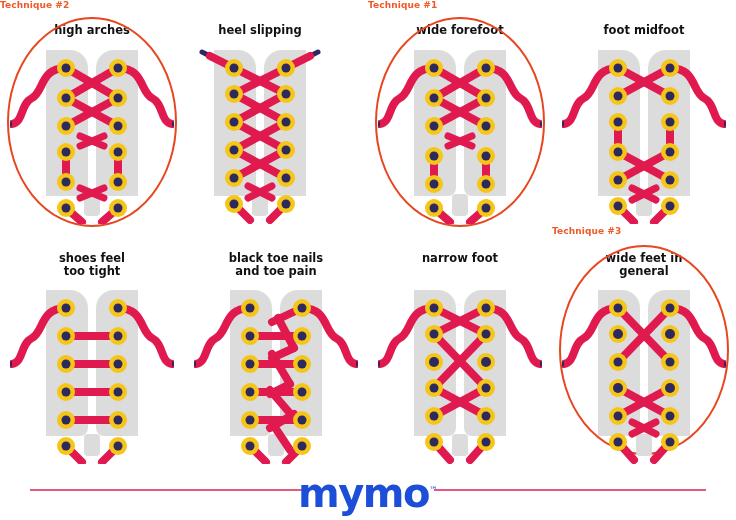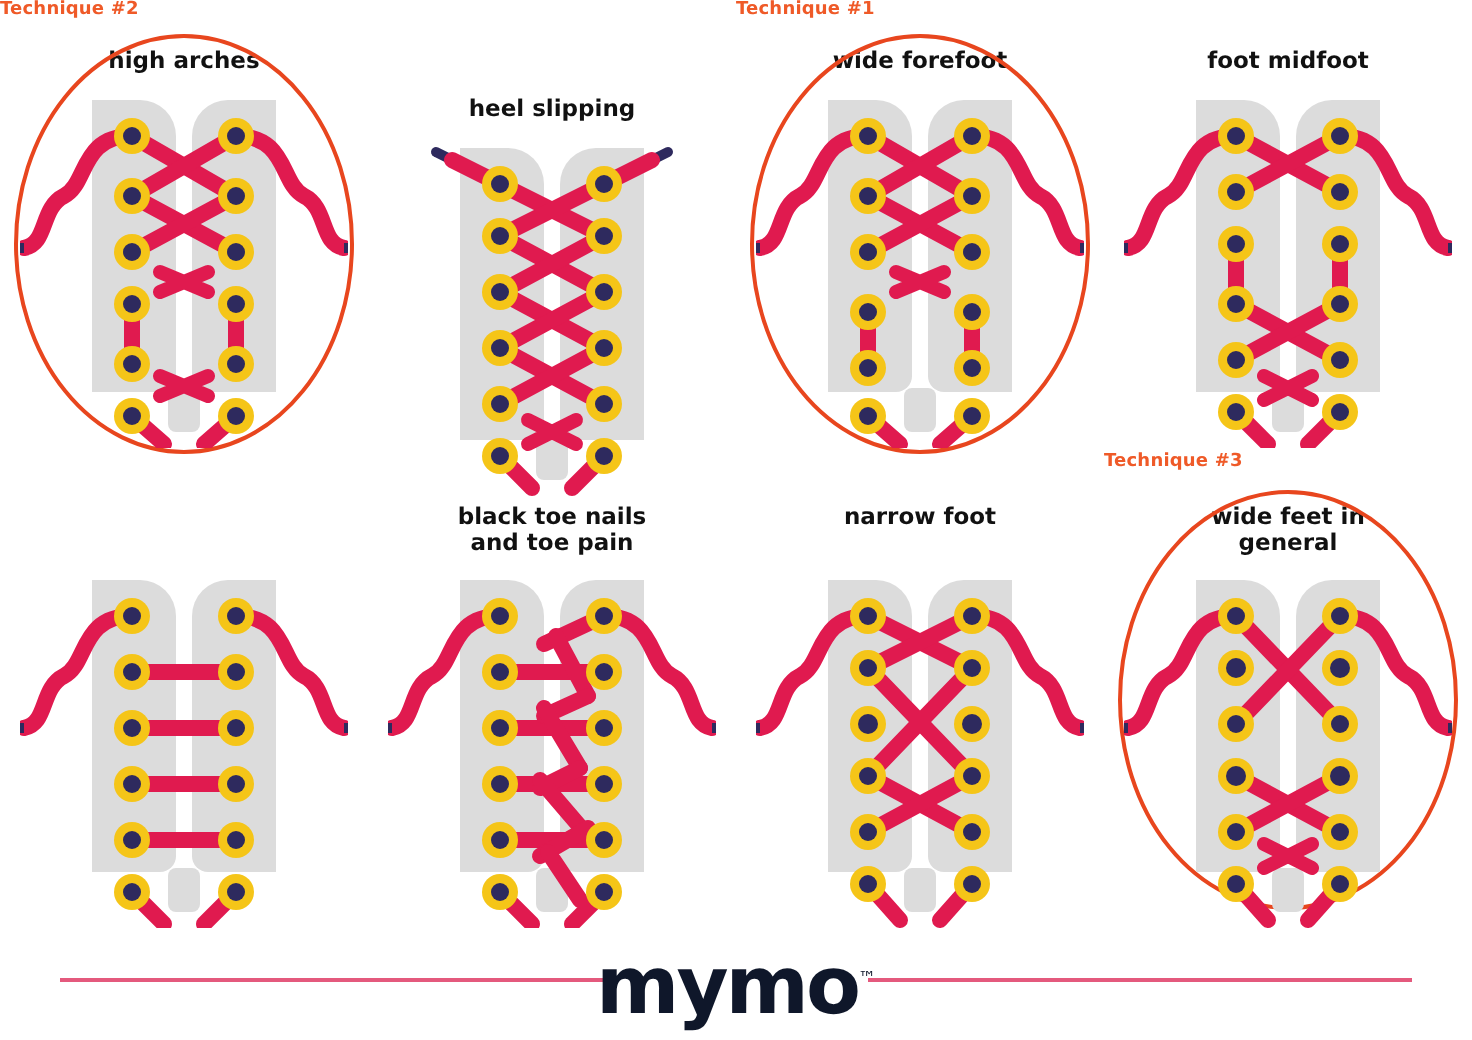--- a/index.html
+++ b/index.html
@@ -70,21 +70,21 @@
     height: 1.5px;
     background: #e4597d;
   }
   #rule-left  { left: 30px;  width: 272px; }
   #rule-right { right: 30px; width: 272px; }
   #logo {
     position: absolute;
     left: 50%;
     top: 8px;
     transform: translateX(-50%);
-    color: #0f172a;
+    color: #1d4ed8;
     font-size: 40px;
     font-weight: 700;
     letter-spacing: -1.5px;
     line-height: 44px;
     font-family: "DejaVu Sans", "Liberation Sans", sans-serif;
     text-align: center;
   }
   #logo .tm {
     font-size: 9px;
     vertical-align: super;
@@ -154,21 +154,21 @@
         <circle cx="108" cy="134" r="9" fill="#f5c518"></circle>
           <circle cx="108" cy="134" r="4.5" fill="#2e2a5e"></circle>
         <circle cx="56" cy="160" r="9" fill="#f5c518"></circle>
           <circle cx="56" cy="160" r="4.5" fill="#2e2a5e"></circle>
         <circle cx="108" cy="160" r="9" fill="#f5c518"></circle>
           <circle cx="108" cy="160" r="4.5" fill="#2e2a5e"></circle>
       </g>
     </svg>
   </div>
 
-  <div class="cell" style="left:184px; top:0px;margin-top:24px;">
+  <div class="cell" style="left:168px; top:0px;">
     <div class="tech-label"></div>
     <div class="cell-title" style="top:24px;">heel slipping</div>
     <svg class="diagram" style="top:48px;" width="164" height="176" viewBox="0 0 164 176">
       <g>
         <path d="M36 2 h24 a18 18 0 0 1 18 18 v120 a8 8 0 0 1 -8 8 h-34 z" fill="#dcdcdc"></path>
         <path d="M128 2 h-24 a18 18 0 0 0 -18 18 v120 a8 8 0 0 0 8 8 h34 z" fill="#dcdcdc"></path>
         <rect x="74" y="146" width="16" height="22" rx="4" fill="#dcdcdc"></rect>
       </g>
       <g>
         <path d="M56 20 L108 46" stroke="#e01a4f" stroke-width="8" stroke-linecap="round" fill="none"></path>
@@ -320,20 +320,22 @@
         <circle cx="56" cy="158" r="9" fill="#f5c518"></circle>
           <circle cx="56" cy="158" r="4.5" fill="#2e2a5e"></circle>
         <circle cx="108" cy="158" r="9" fill="#f5c518"></circle>
           <circle cx="108" cy="158" r="4.5" fill="#2e2a5e"></circle>
       </g>
     </svg>
   </div>
 
   <div class="cell" style="left:0px; top:240px;">
     <div class="tech-label"></div>
+    <div class="cell-title" style="top:12px;">shoes feel
+too tight</div>
     <svg class="diagram" style="top:48px;" width="164" height="176" viewBox="0 0 164 176">
       <g>
         <path d="M36 2 h24 a18 18 0 0 1 18 18 v120 a8 8 0 0 1 -8 8 h-34 z" fill="#dcdcdc"></path>
         <path d="M128 2 h-24 a18 18 0 0 0 -18 18 v120 a8 8 0 0 0 8 8 h34 z" fill="#dcdcdc"></path>
         <rect x="74" y="146" width="16" height="22" rx="4" fill="#dcdcdc"></rect>
       </g>
       <g>
         <path d="M56 48 L108 48" stroke="#e01a4f" stroke-width="8" stroke-linecap="round" fill="none"></path>
         <path d="M56 76 L108 76" stroke="#e01a4f" stroke-width="8" stroke-linecap="round" fill="none"></path>
         <path d="M56 104 L108 104" stroke="#e01a4f" stroke-width="8" stroke-linecap="round" fill="none"></path>

